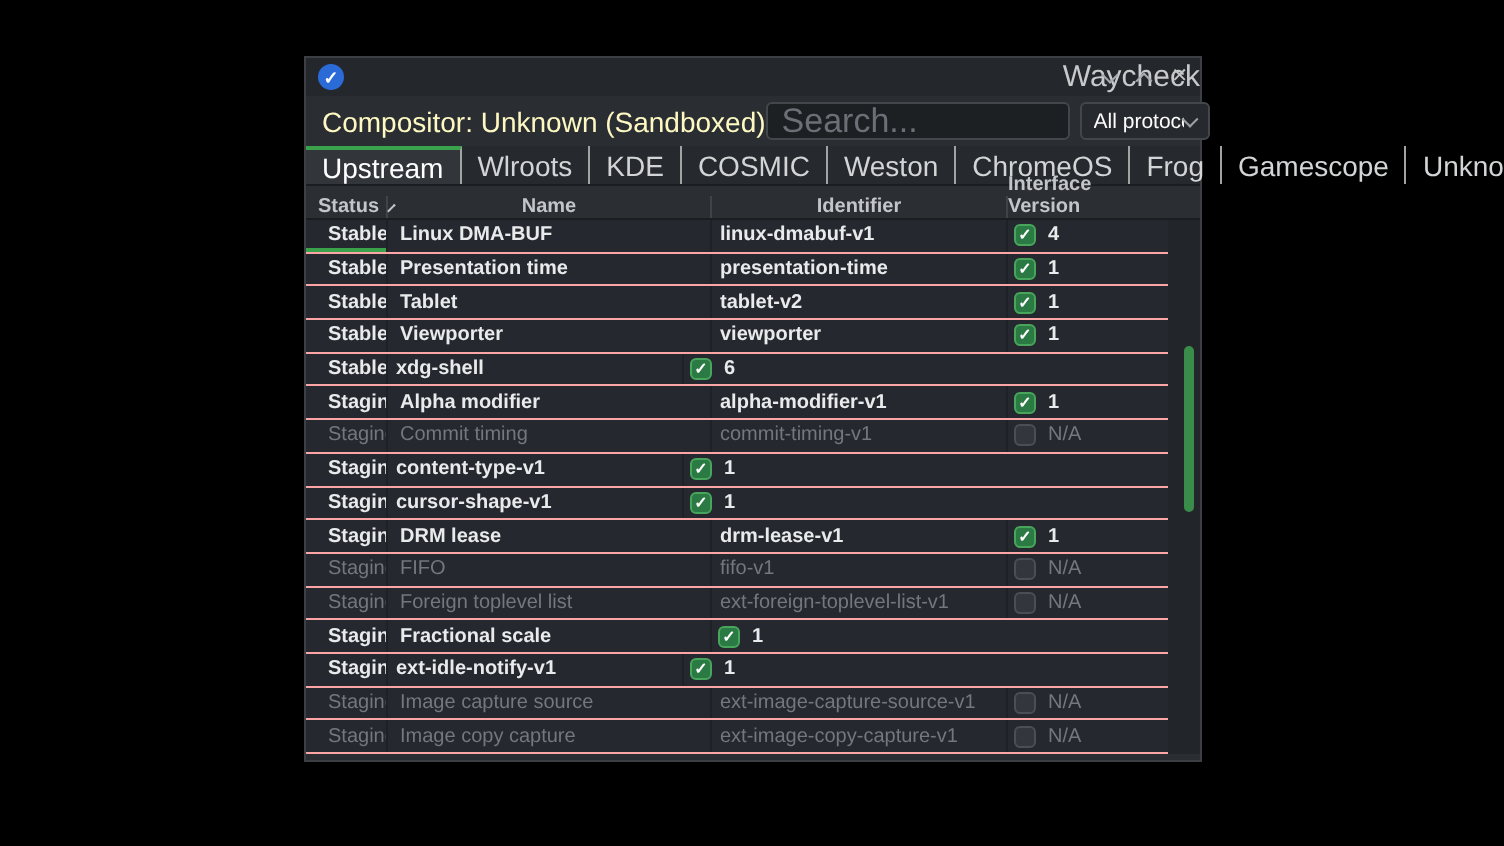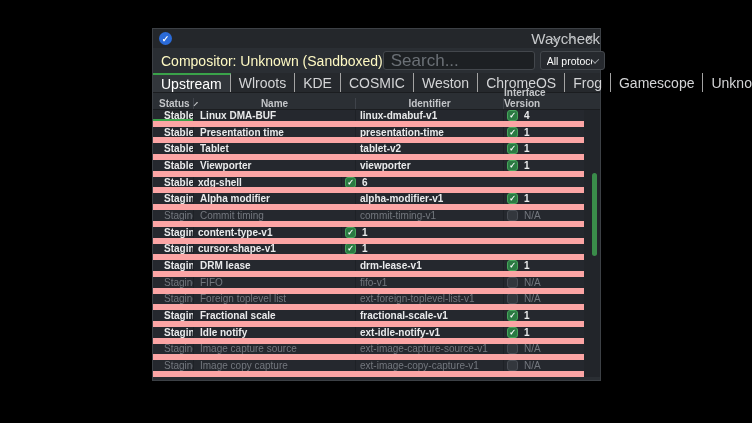--- a/index.html
+++ b/index.html
@@ -52,21 +52,21 @@
   .th.c-name { width:162px; justify-content:center; }
   .th.c-ident { width:148px; justify-content:center; }
   .th.c-ver { width:80px; justify-content:center; border-right:none; }
   .sort-chev { width:4.5px; height:4.5px; border-right:1.3px solid #c3c5c8;
                border-bottom:1.3px solid #c3c5c8; transform:rotate(-135deg);
                margin-left:5px; margin-top:2px; }
 
   
   .tbody { flex:0 0 auto; height:267.2px; background:#22252a; position:relative; overflow:hidden; }
   .row { display:flex; height:16.7px; align-items:stretch; background:#25282e;
-         border-bottom:6px solid #fca5a5; width:431px; }
+         border-bottom:1px solid #fca5a5; width:431px; }
   .cell { display:flex; align-items:center; font-size:10px; font-weight:bold; color:#e9eaeb;
           border-right:1px solid #1e2126; overflow:hidden; white-space:nowrap; }
   .cell.c-status { width:41px; padding-left:11px; }
   .cell.c-name { width:162px; padding-left:6px; }
   .cell.c-ident { width:148px; padding-left:4px; }
   .cell.c-ver { width:80px; padding-left:3px; border-right:none; }
   .row.disabled .cell { font-weight:normal; color:#73777e; }
   .row.current .cell.c-status { box-shadow:inset 0 -2px 0 #3aa24a; }
   .checkbox { width:11px; height:11px; border-radius:3px; margin-right:6px;
               display:flex; align-items:center; justify-content:center; flex:0 0 auto; }
@@ -233,29 +233,27 @@
         <div class="cell c-name">Foreign toplevel list</div>
         <div class="cell c-ident">ext-foreign-toplevel-list-v1</div>
         <div class="cell c-ver">
           <span class="checkbox unchecked"></span>
           <span>N/A</span>
         </div>
       </div>
       <div class="row">
         <div class="cell c-status">Staging</div>
         <div class="cell c-name">Fractional scale</div>
-        <div class="cell c-ident">fractional-scale-v1</div>
-        <div class="cell c-ver">
-          <span class="checkbox checked">✓</span>
-          <span>1</span>
-        </div>
-      </div>
-      <div class="row">
-        <div class="cell c-status">Staging</div>
-        <div class="cell c-name">Idle notify</div>
+        <div class="cell c-ver">
+          <span class="checkbox checked">✓</span>
+          <span>1</span>
+        </div>
+      </div>
+      <div class="row">
+        <div class="cell c-status">Staging</div>
         <div class="cell c-ident">ext-idle-notify-v1</div>
         <div class="cell c-ver">
           <span class="checkbox checked">✓</span>
           <span>1</span>
         </div>
       </div>
       <div class="row disabled">
         <div class="cell c-status">Staging</div>
         <div class="cell c-name">Image capture source</div>
         <div class="cell c-ident">ext-image-capture-source-v1</div>

